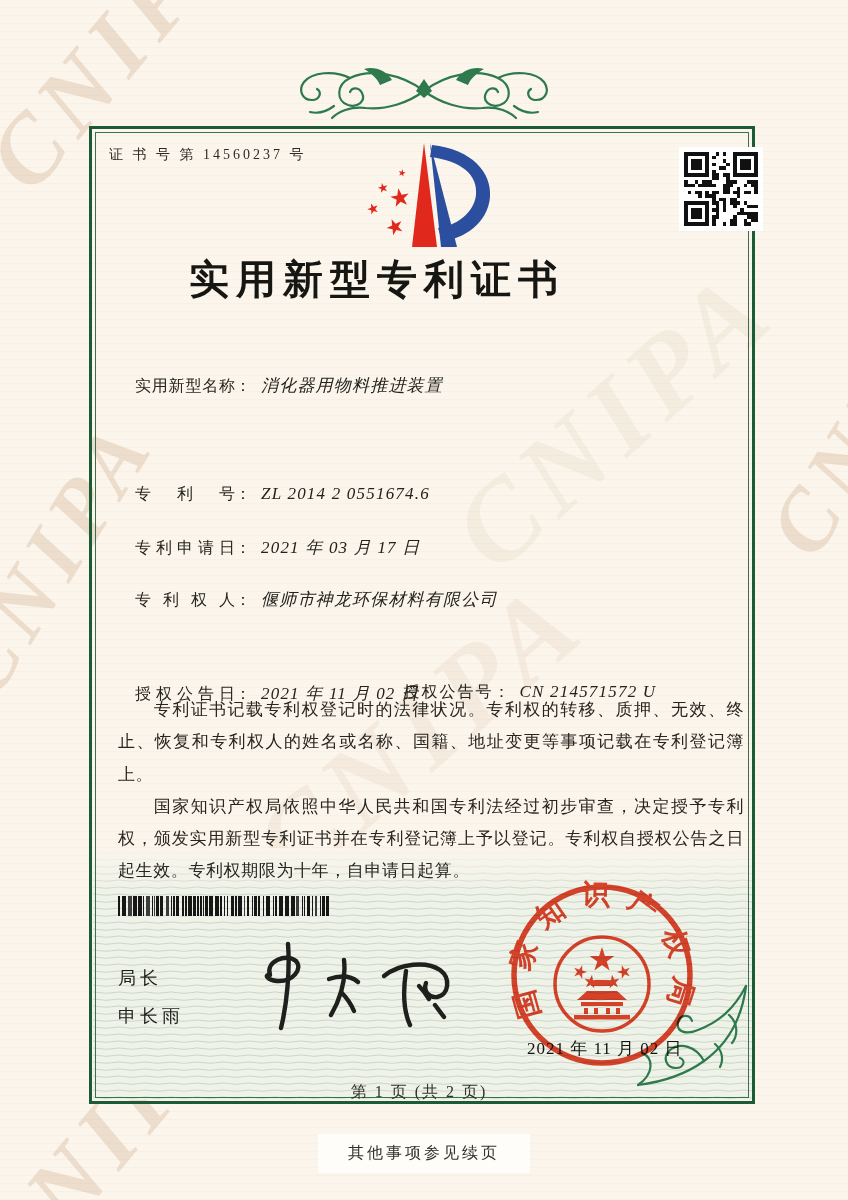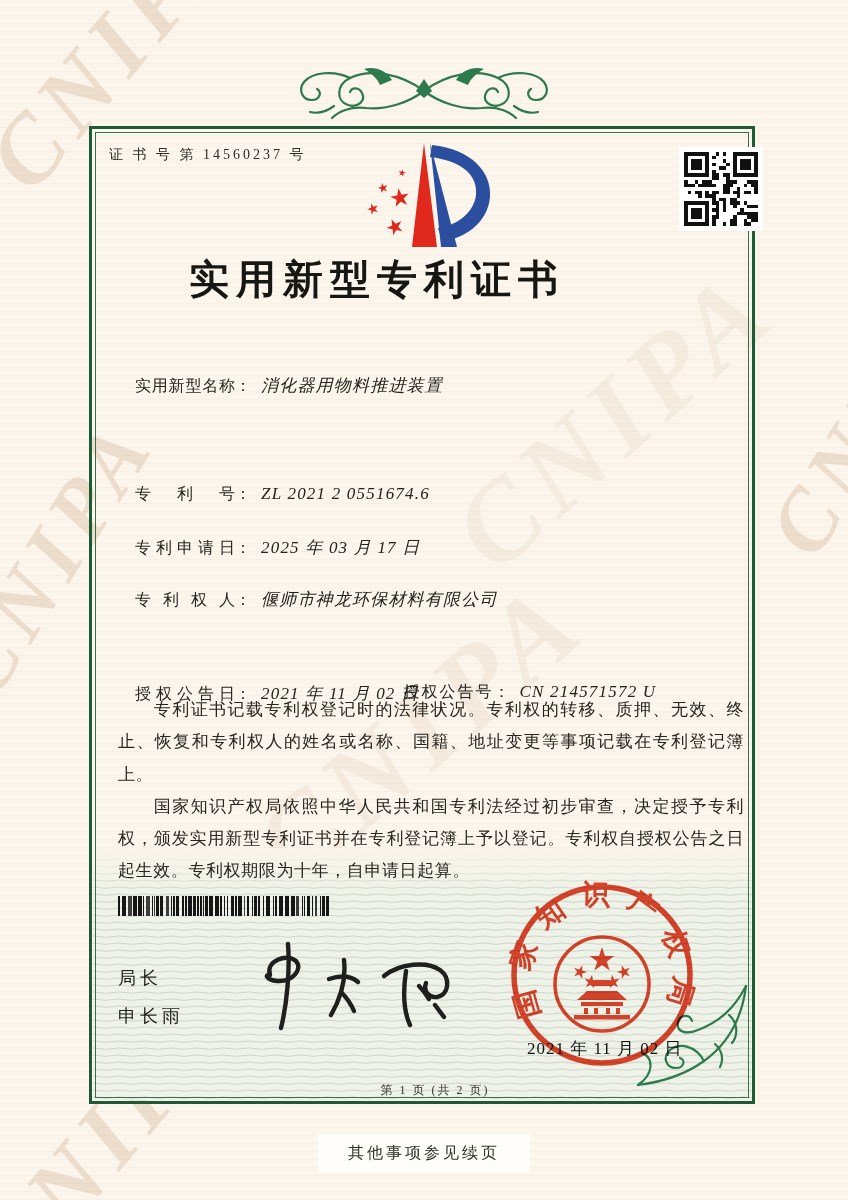--- a/index.html
+++ b/index.html
@@ -29,21 +29,21 @@
   .g2 .lbl2{font-size:16px;letter-spacing:2px;padding-left:10px;}
   .body-text{position:absolute;left:118px;top:694px;width:626px;font-size:17px;line-height:1.9;
              text-align:justify;color:#27251f;font-style:oblique 6deg;letter-spacing:.6px;}
   .body-text p{margin:0;text-indent:2.1em;}
   .barcode{position:absolute;left:118px;top:896px;width:218px;height:20px;}
   .sig-title{position:absolute;left:118px;top:966px;font-size:18px;letter-spacing:4px;color:#1e1e1a;}
   .sig-name{position:absolute;left:118px;top:1004px;font-size:18px;letter-spacing:4px;color:#1e1e1a;}
   .signature{position:absolute;left:240px;top:934px;}
   .seal{position:absolute;left:487px;top:860px;mix-blend-mode:multiply;opacity:.94;}
   .seal-date{position:absolute;left:527px;top:1037px;font-size:17px;letter-spacing:1px;color:#131310;z-index:6;white-space:pre;}
-  .page-info{position:absolute;left:105px;top:1082px;width:660px;text-align:center;font-size:12px;
+  .page-info{position:absolute;left:89px;top:1082px;width:660px;text-align:center;font-size:16px;
              letter-spacing:2px;color:#33332c;white-space:pre;}
   .note-box{position:absolute;left:424px;top:1134px;transform:translateX(-50%);background:#fffdf9;
             padding:9px 30px;font-size:16px;letter-spacing:3px;color:#33312a;font-style:oblique 6deg;white-space:nowrap;}
   .ornament-top{position:absolute;left:274px;top:58px;}
   .ornament-corner{position:absolute;left:632px;top:982px;}
   .logo{position:absolute;left:350px;top:135px;}
 </style>
 </head>
 <body>
 
@@ -266,24 +266,24 @@
         <rect x="2" y="16" width="3" height="3" fill="#111"></rect>
       </svg>
   </div>
 
   <div class="title">实用新型专利证书</div>
 
   <div class="row" style="top:354px">
     <span class="lbl">实用新型名称</span><span class="colon">：</span><span class="val">消化器用物料推进装置</span>
   </div>
   <div class="row" style="top:464px">
-    <span class="lbl">专利号</span><span class="colon">：</span><span class="val">ZL 2021 2 0551674.6</span>
+    <span class="lbl">专利号</span><span class="colon">：</span><span class="val">ZL 2014 2 0551674.6</span>
   </div>
   <div class="row" style="top:516px">
-    <span class="lbl">专利申请日</span><span class="colon">：</span><span class="val">2025 年 03 月 17 日</span>
+    <span class="lbl">专利申请日</span><span class="colon">：</span><span class="val">2021 年 03 月 17 日</span>
   </div>
   <div class="row" style="top:568px">
     <span class="lbl">专利权人</span><span class="colon">：</span><span class="val">偃师市神龙环保材料有限公司</span>
   </div>
 
   <div class="row" style="top:662px">
     <span class="lbl">授权公告日</span><span class="colon">：</span><span class="val">2021 年 11 月 02 日</span>
     <span class="g2">
       <span class="lbl2">授权公告号</span><span class="colon">：</span><span class="val">CN 214571572 U</span>
     </span>

